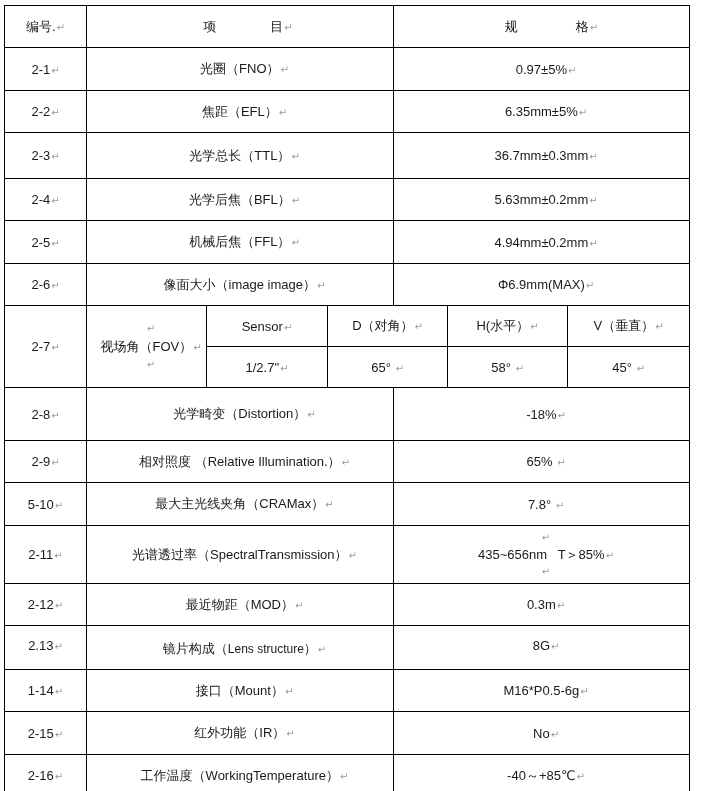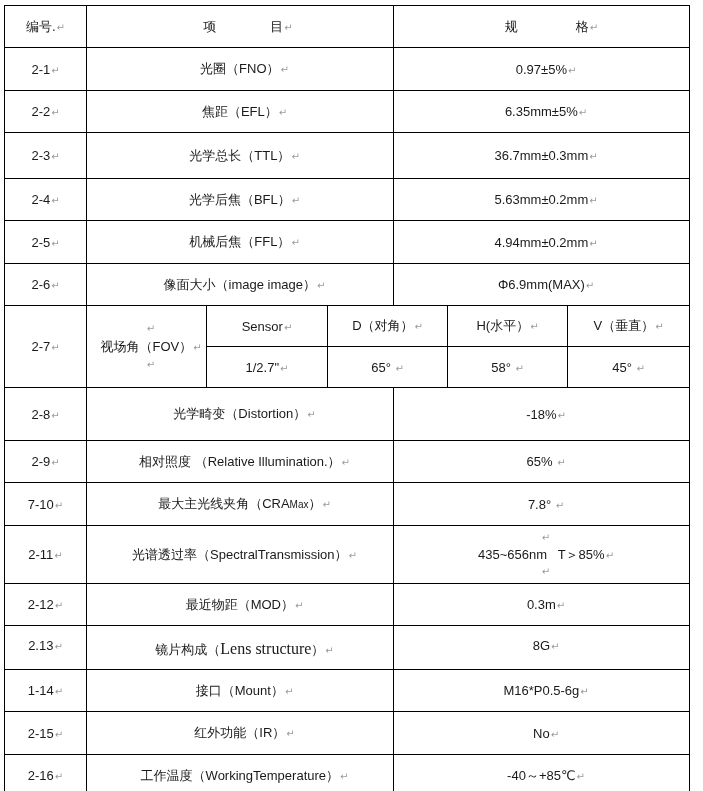--- a/index.html
+++ b/index.html
@@ -3,22 +3,22 @@
 <meta charset="utf-8">
 <style>
   html, body { margin:0; padding:0; background:#ffffff; }
   body { width:703px; height:791px; position:relative; overflow:hidden;
          font-family: "Liberation Sans", "DejaVu Sans", sans-serif; font-size:13px; color:#1a1a1a; }
   table.spec { position:absolute; left:4px; top:5px; border-collapse:collapse; table-layout:fixed; width:685px; }
   table.spec td { border:1.3px solid #000; padding:0; vertical-align:middle; }
   .c { text-align:center; }
   .l { text-align:center; padding-left:9px !important; }
   .pm { color:#9a9a9a; font-size:10px; margin-left:1px; }
-  .mono { font-family: Liberation Serif, serif; font-size:16px;margin-top:44px; }
-  .sub { font-size:10px; }
+  .mono { font-family: Liberation Sans, sans-serif; font-size:12px;margin-top:44px; }
+  .sub { font-size:13px; }
   .hdr-gap { display:inline-block; width:54px; }
   .hdr-gap2 { display:inline-block; width:58px; }
   .fov-label { line-height:19px; }
   .blank-mark { color:#9a9a9a; font-size:10px; display:block; line-height:16px; }
 </style>
 </head>
 <body>
 
 <table class="spec">
   <colgroup>
@@ -92,21 +92,21 @@
     <td class="c"><span>2-8</span><span class="pm">↵</span></td>
     <td class="l" colspan="3"><span>光学畸变（Distortion）</span><span class="pm">↵</span></td>
     <td class="l" colspan="3"><span>-18%</span><span class="pm">↵</span></td>
   </tr>
   <tr style="height:42px">
     <td class="c"><span>2-9</span><span class="pm">↵</span></td>
     <td class="l" colspan="3"><span>相对照度 （Relative Illumination.）</span><span class="pm">↵</span></td>
     <td class="l" colspan="3"><span>65%</span> <span class="pm">↵</span></td>
   </tr>
   <tr style="height:43px">
-    <td class="c"><span>7-10</span><span class="pm">↵</span></td>
+    <td class="c"><span>5-10</span><span class="pm">↵</span></td>
     <td class="l" colspan="3"><span>最大主光线夹角（CRA</span><span class="sub">Max</span><span>）</span><span class="pm">↵</span></td>
     <td class="l" colspan="3"><span>7.8°</span> <span class="pm">↵</span></td>
   </tr>
   <tr style="height:58px">
     <td class="c"><span>2-11</span><span class="pm">↵</span></td>
     <td class="l" colspan="3"><span>光谱透过率（SpectralTransmission）</span><span class="pm">↵</span></td>
     <td class="l" colspan="3">
       <span class="blank-mark">↵</span>
       <span style="white-space:pre">435~656nm   T＞85%</span><span class="pm">↵</span>
       <span class="blank-mark">↵</span>

